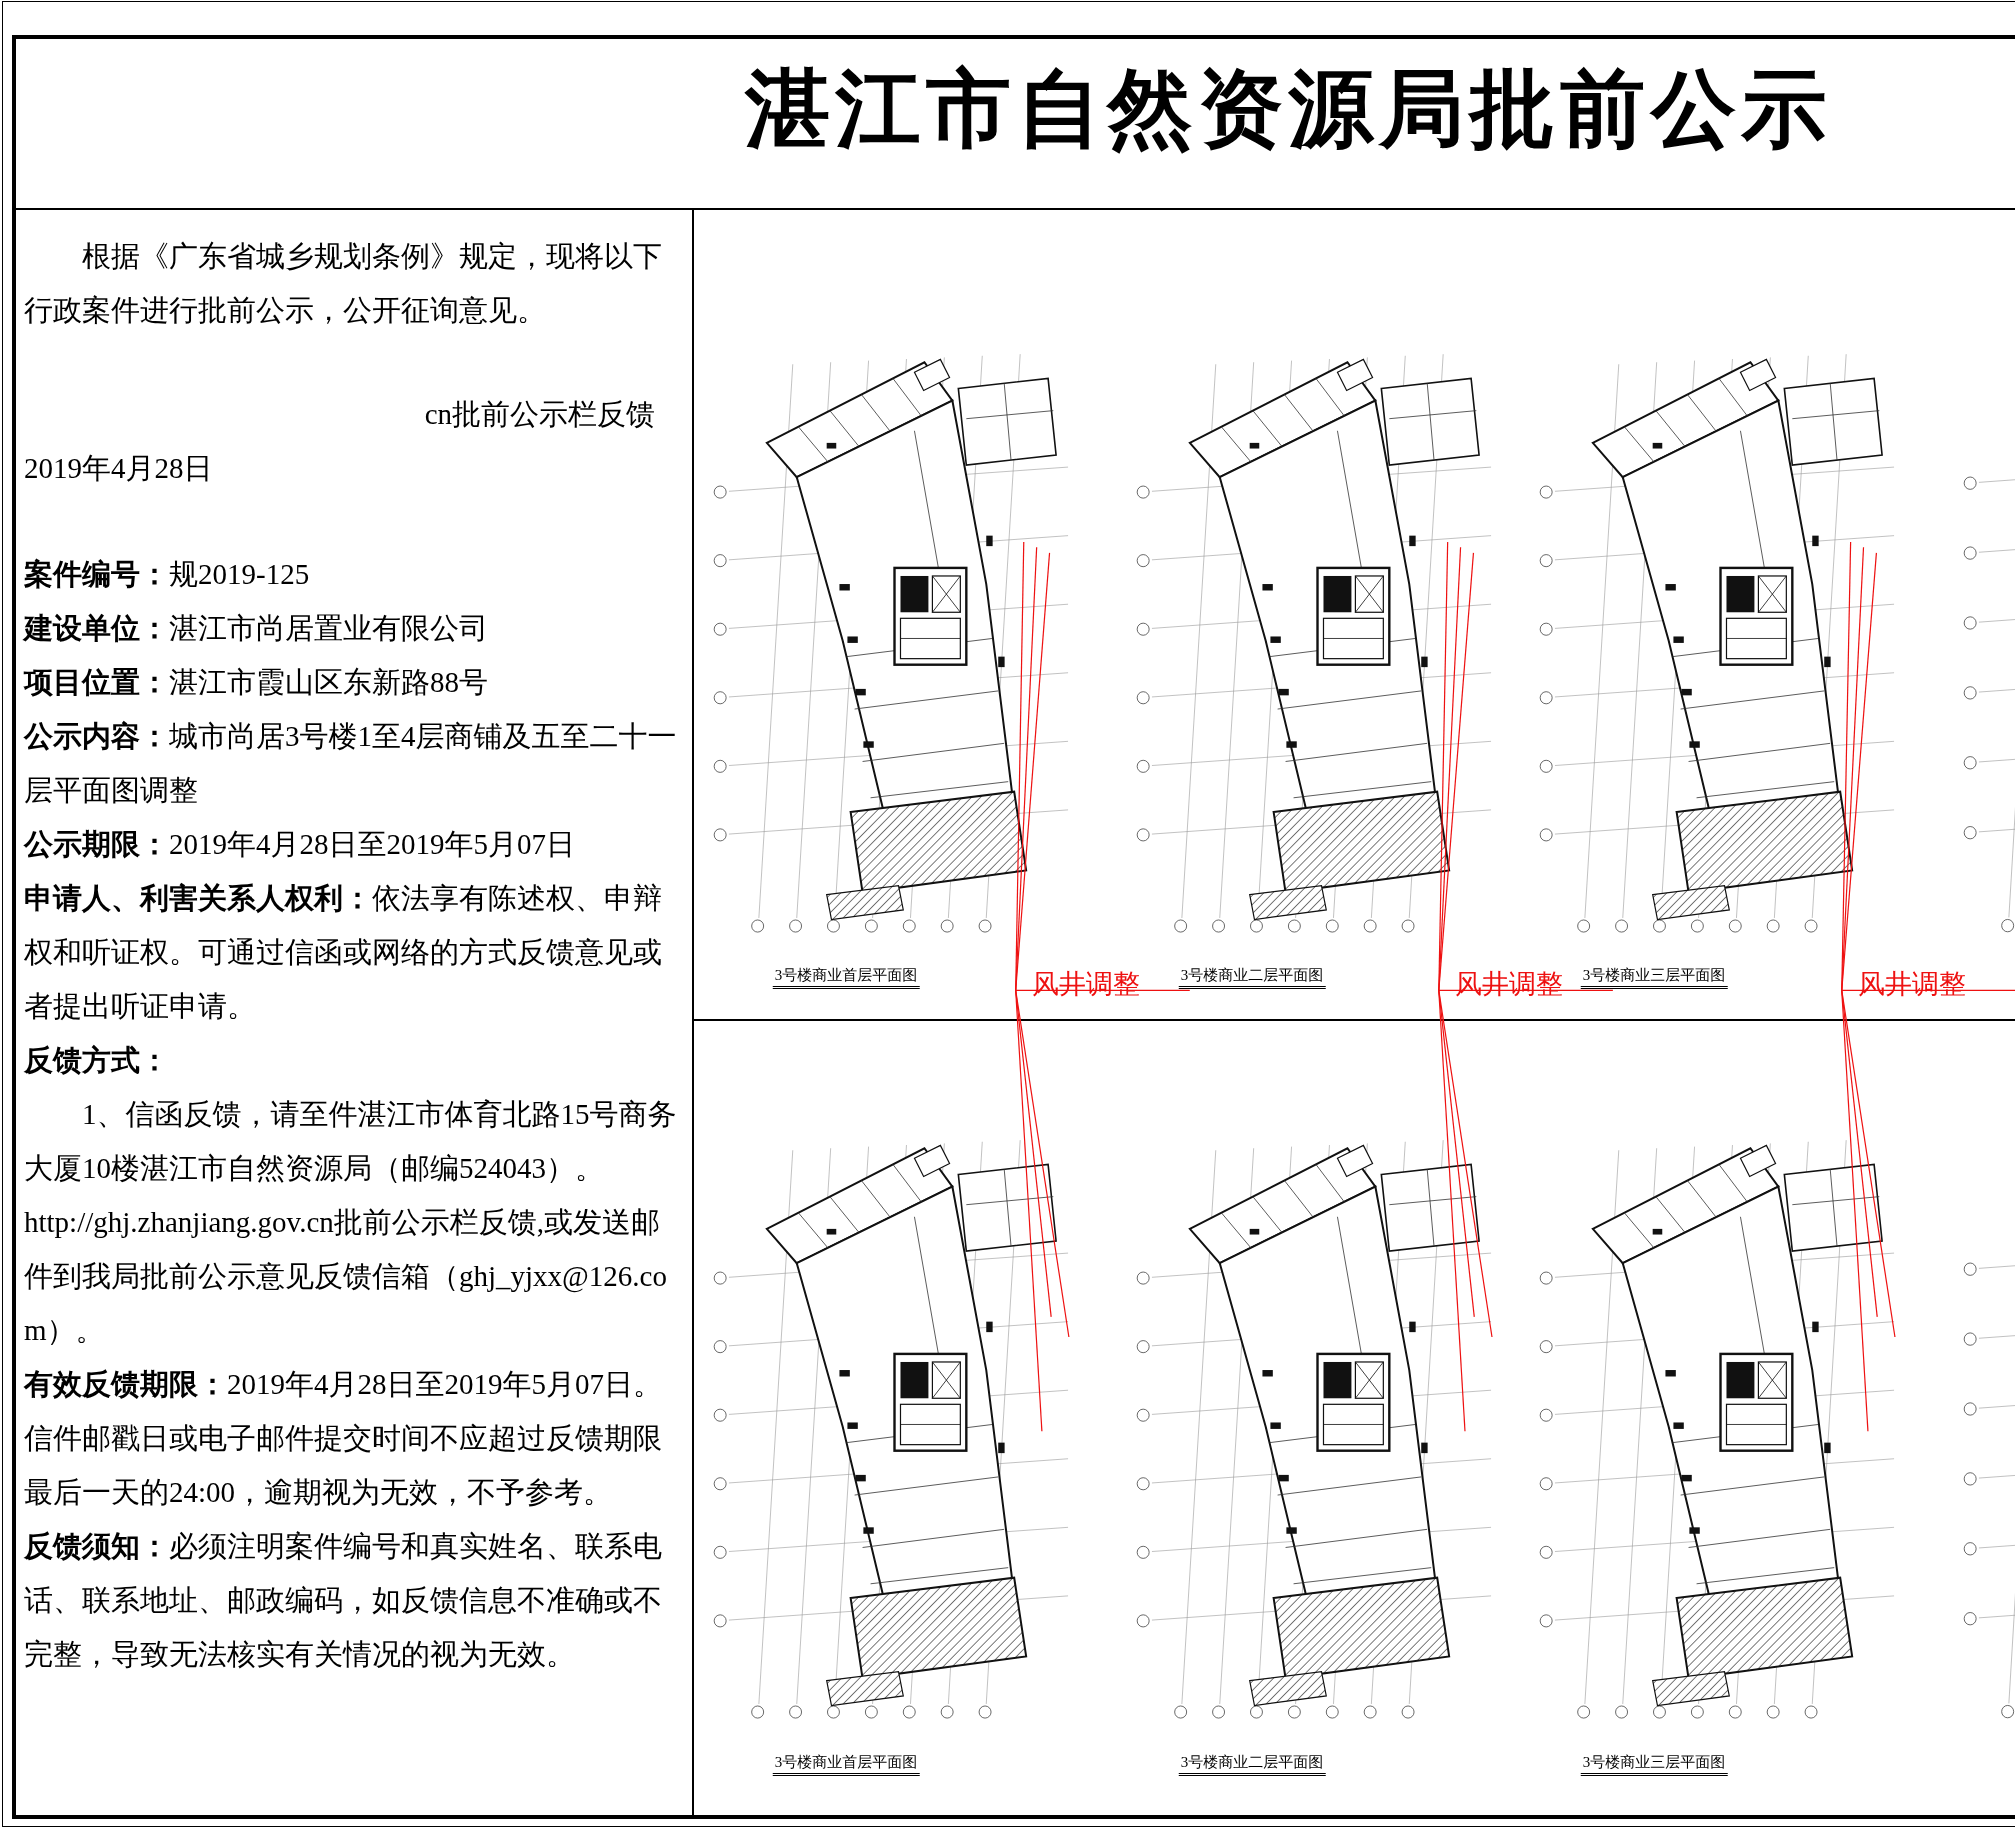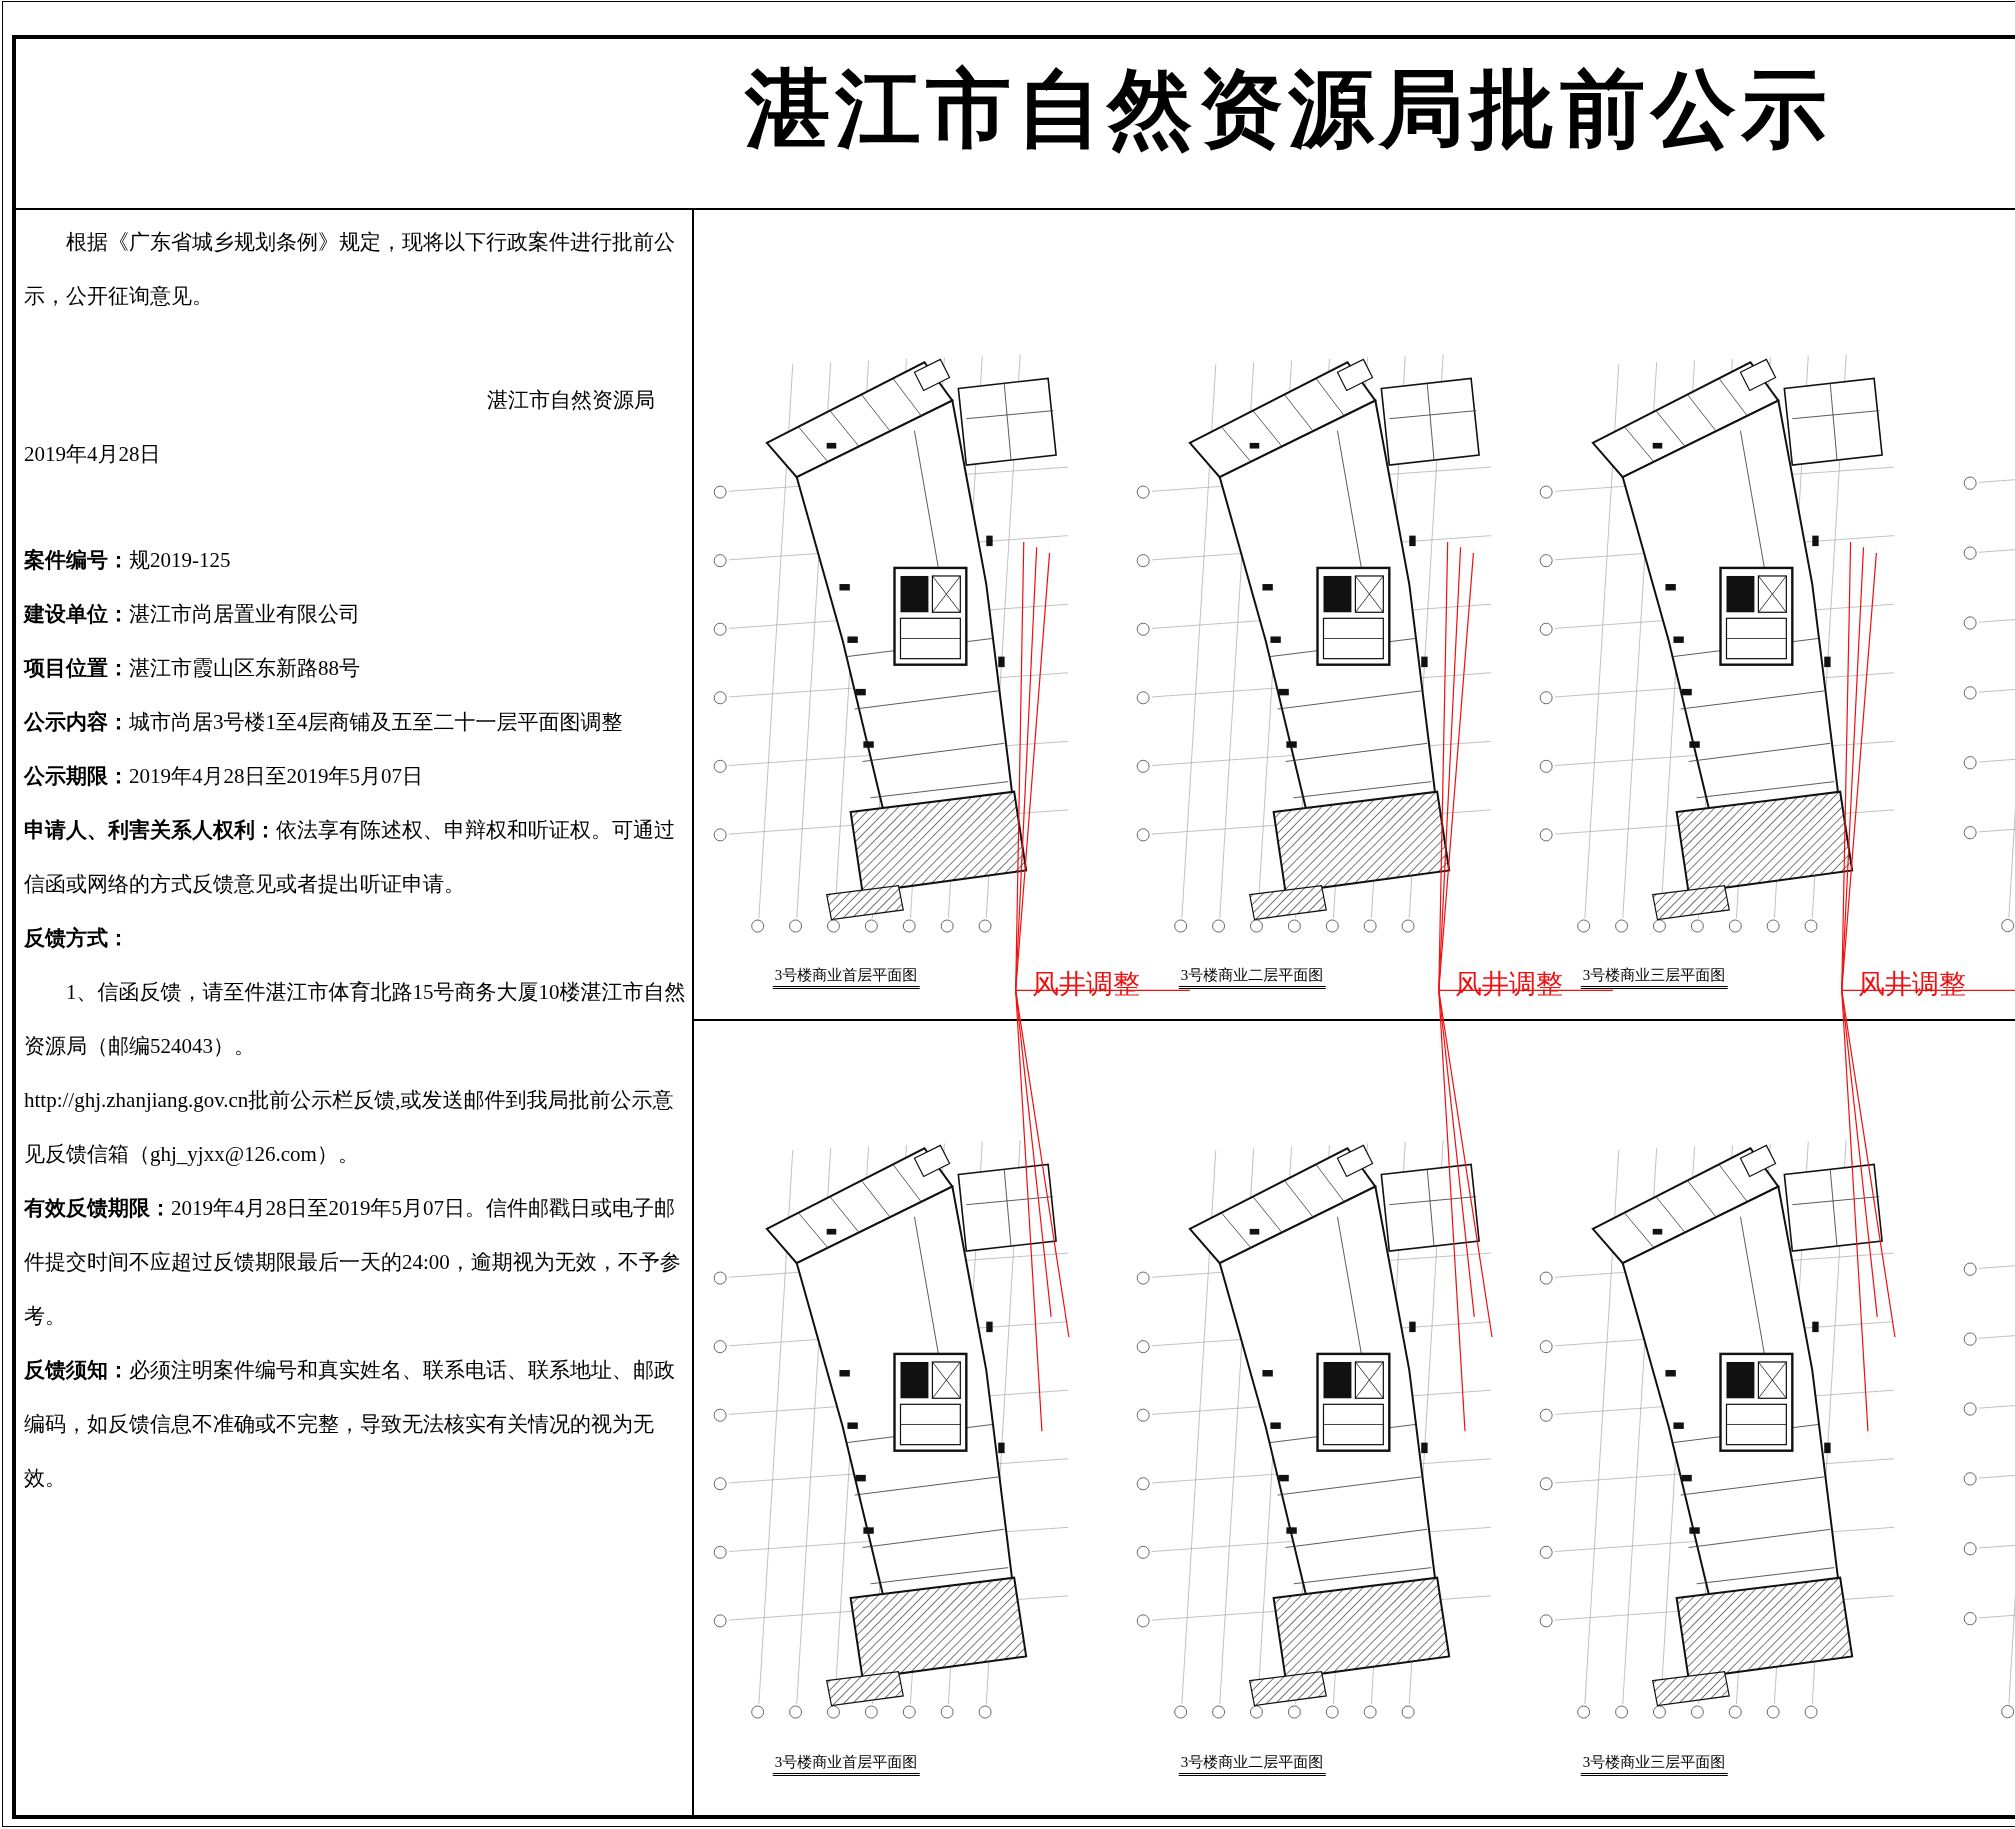--- a/index.html
+++ b/index.html
@@ -8,21 +8,21 @@
   .outer-border{position:absolute;left:2.4px;top:0.8px;width:2571px;height:1826px;
         border:1.2px solid #000;box-sizing:border-box;}
   .inner-border{position:absolute;left:12px;top:35px;width:2548px;height:1784px;
         border:4px solid #000;box-sizing:border-box;}
   .page-title{position:absolute;left:0;top:52px;width:100%;text-align:center;
         font-size:85px;font-weight:bold;letter-spacing:5.6px;}
   .title-rule{position:absolute;left:12px;top:208px;width:2548px;height:2.4px;background:#000;}
   .panel-divider{position:absolute;left:692px;top:208px;width:2px;height:1608px;background:#000;}
   .section-divider{position:absolute;left:692px;top:1019px;width:1868px;height:2.4px;background:#000;}
 
-  .left-panel{position:absolute;left:24px;top:215px;width:663px;font-size:21px;
+  .left-panel{position:absolute;left:24px;top:229px;width:663px;font-size:29px;
         line-height:54px;word-break:break-all;}
   .intro{margin:0;text-indent:2em;}
   .sig{margin-top:50px;}
   .sig-agency{text-align:right;padding-right:32px;}
   .sig-date{text-align:left;padding-right:60px;}
   .fields{margin-top:52px;}
   p.f{margin:0;}
   p.f.ind{text-indent:2em;}
   .lbl{font-weight:bold;font-family:"Liberation Sans","DejaVu Sans",sans-serif;text-align:center;}
 
@@ -59,21 +59,21 @@
   <div class="inner-border"></div>
 
   <div class="page-title">湛江市自然资源局批前公示</div>
   <div class="title-rule"></div>
   <div class="panel-divider"></div>
   <div class="section-divider"></div>
 
   <div class="left-panel">
     <p class="intro">根据《广东省城乡规划条例》规定，现将以下行政案件进行批前公示，公开征询意见。</p>
     <div class="sig">
-      <div class="sig-agency">湛江市自然资源局</div>
+      <div class="sig-agency">cn批前公示栏反馈</div>
       <div class="sig-date">2019年4月28日</div>
     </div>
     <div class="fields">
       <p class="f"><span class="lbl">案件编号：</span><span>规2019-125</span></p>
       <p class="f"><span class="lbl">建设单位：</span><span>湛江市尚居置业有限公司</span></p>
       <p class="f"><span class="lbl">项目位置：</span><span>湛江市霞山区东新路88号</span></p>
       <p class="f"><span class="lbl">公示内容：</span><span>城市尚居3号楼1至4层商铺及五至二十一层平面图调整</span></p>
       <p class="f"><span class="lbl">公示期限：</span><span>2019年4月28日至2019年5月07日</span></p>
       <p class="f"><span class="lbl">申请人、利害关系人权利：</span><span>依法享有陈述权、申辩权和听证权。可通过信函或网络的方式反馈意见或者提出听证申请。</span></p>
       <p class="f"><span class="lbl">反馈方式：</span><span></span></p>

